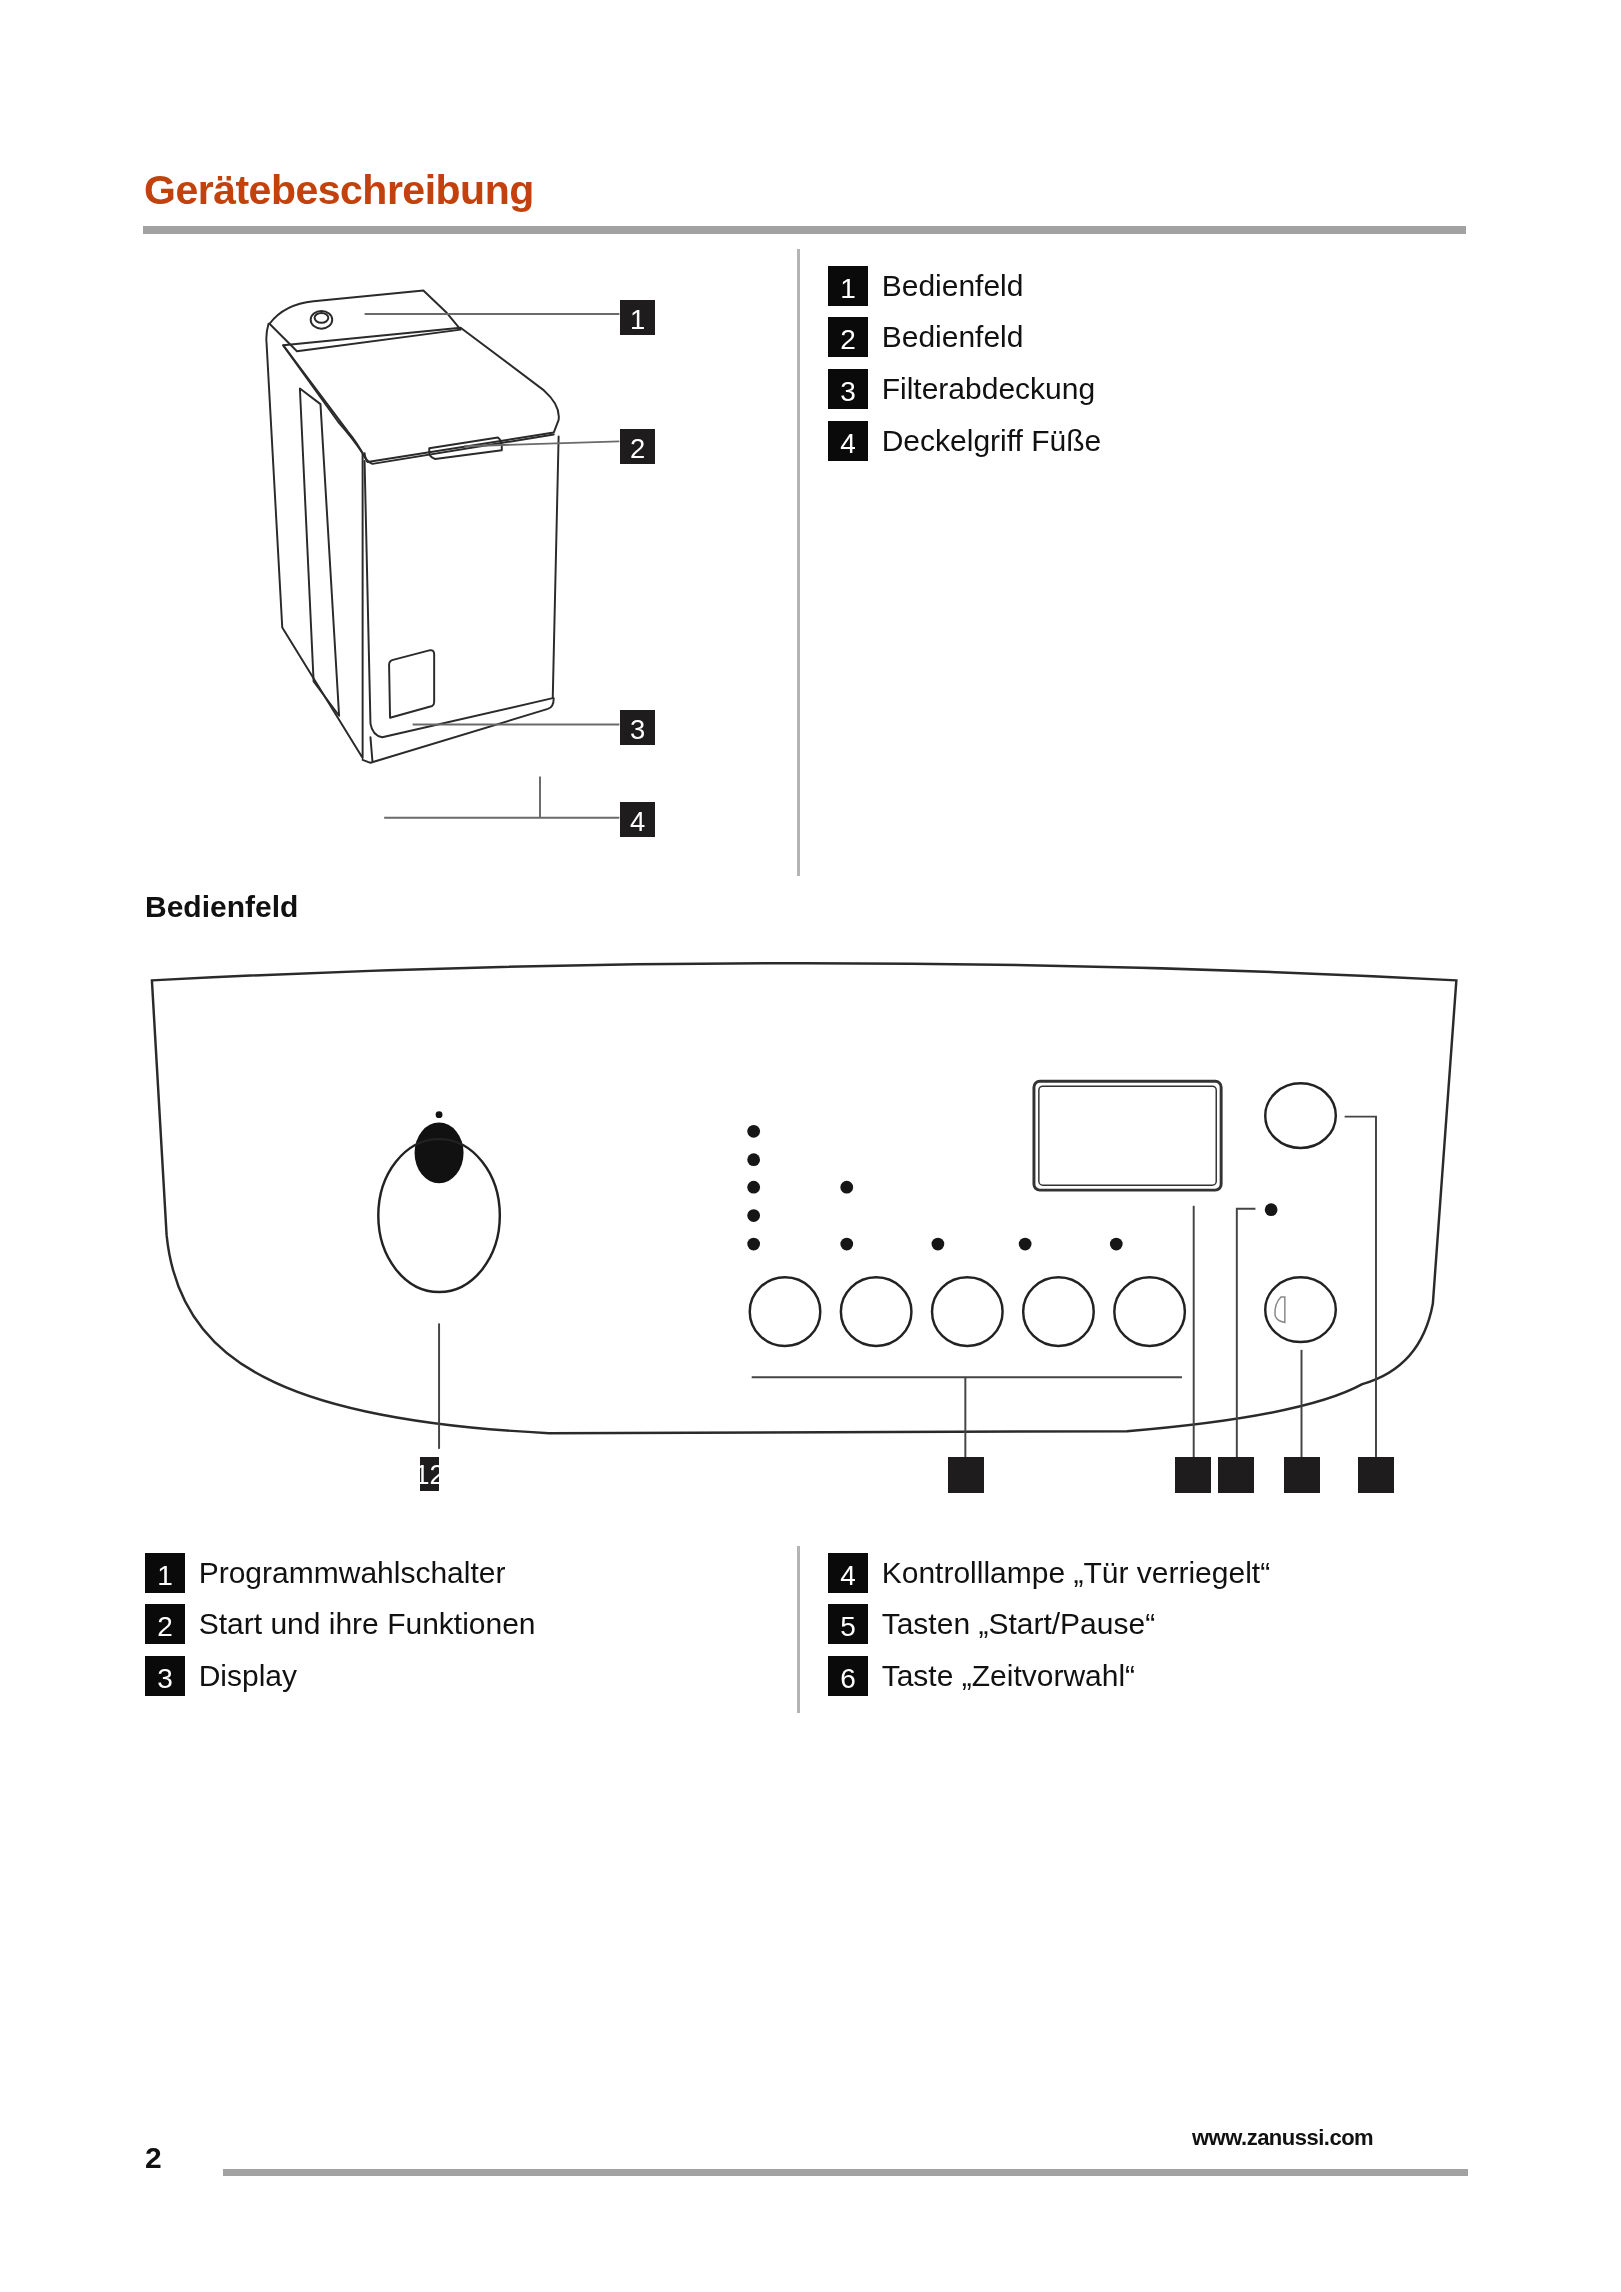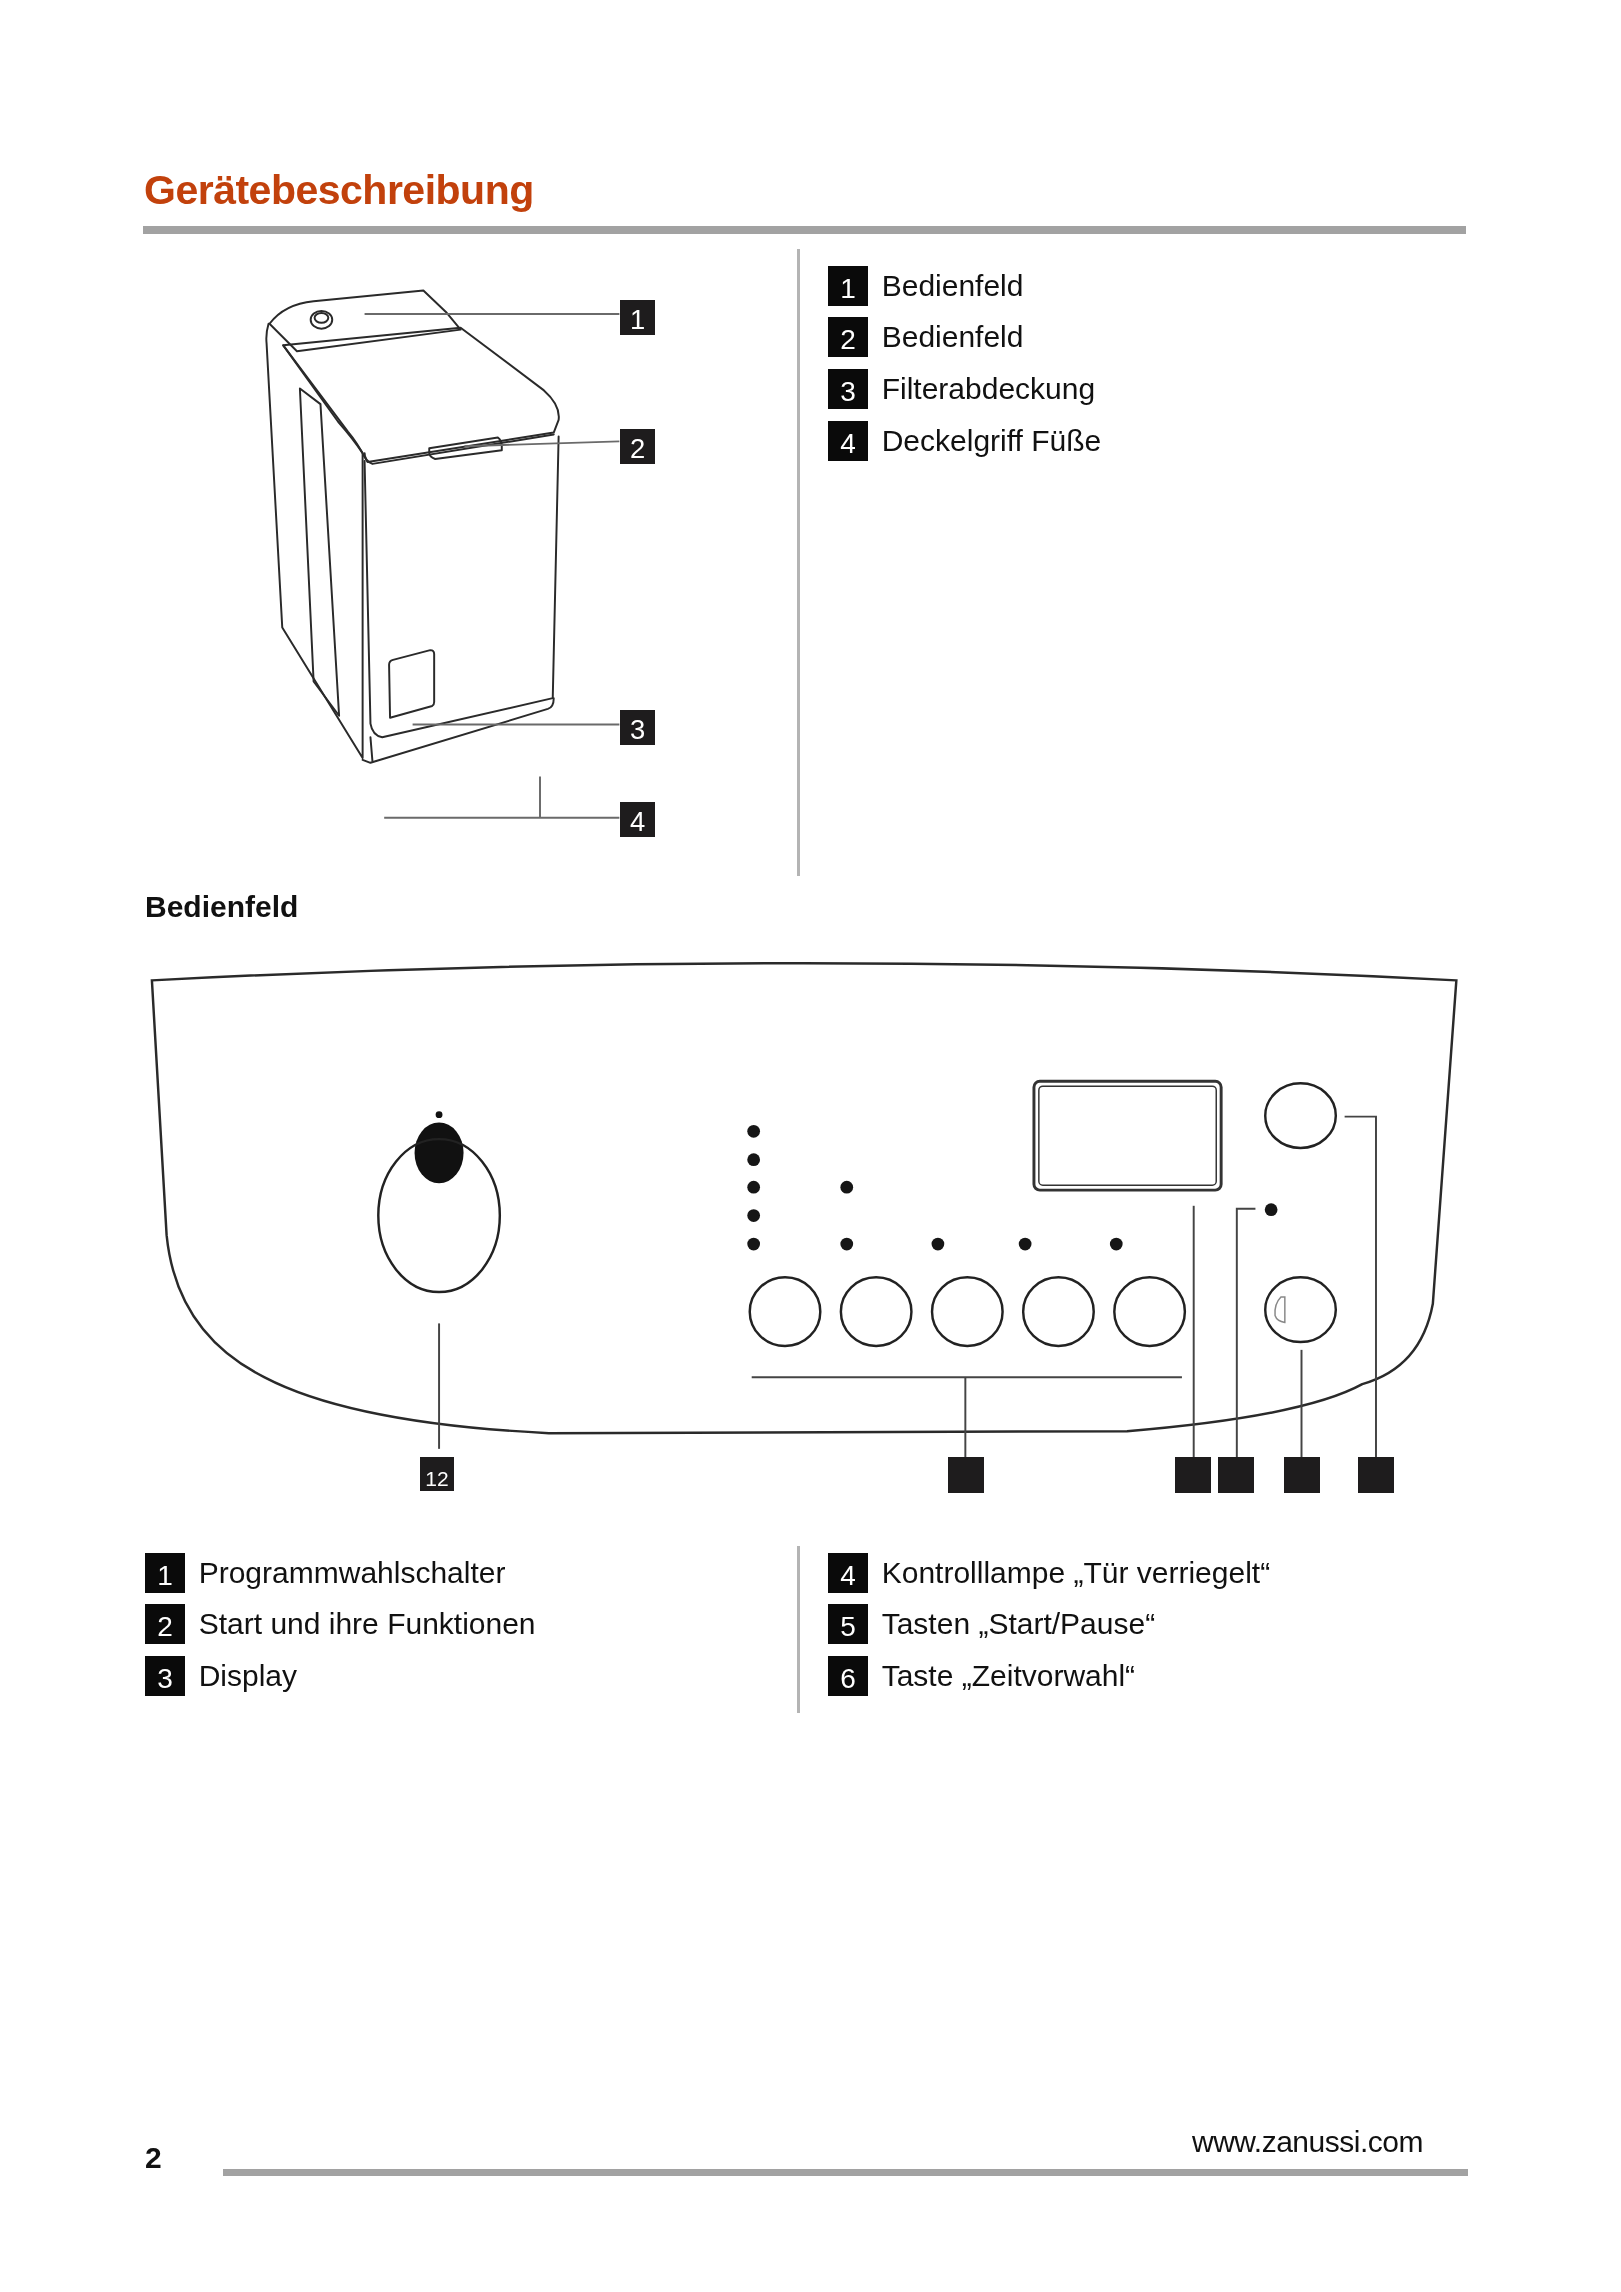--- a/index.html
+++ b/index.html
@@ -26,21 +26,21 @@
     .legend-text { font-size: 30px; color: #111; white-space: nowrap; }
     .section-title {
       left: 145px; top: 890px; font-size: 30px; font-weight: bold; color: #111;
     }
     .callout-box {
       background: #1e1c1d; color: #fff; font-size: 29px; display: flex;
       align-items: flex-end; justify-content: center; line-height: 1;
       padding-bottom: 2px; box-sizing: border-box;
     }
     .footer-page { left: 145px; top: 2141px; font-size: 30px; font-weight: bold; }
-    .footer-url { left: 1192px; top: 2125px; font-size: 30px; font-weight: normal; letter-spacing: -0.5px; }
+    .footer-url { left: 1192px; top: 2125px; font-size: 22px; font-weight: bold; letter-spacing: -0.5px; }
     .footer-rule { left: 223px; top: 2169px; width: 1245px; height: 6.9px; background: #a2a2a2; }
     svg { position: absolute; left: 0; top: 0; overflow: visible; }
   </style>
 </head>
 <body>
 
 <div class="abs page-title">Gerätebeschreibung</div>
 <div class="abs title-rule"></div>
 
 <svg width="1621" height="2293" viewBox="0 0 1654 2339">
@@ -149,21 +149,21 @@
   <g stroke="#444" stroke-width="2" fill="none">
     <line x1="767" y1="1405" x2="1206" y2="1405"></line>
     <line x1="985" y1="1405" x2="985" y2="1488"></line>
     <line x1="1218" y1="1230" x2="1218" y2="1488"></line>
     <polyline points="1281,1233 1262,1233 1262,1488"></polyline>
     <line x1="1328" y1="1377" x2="1328" y2="1488"></line>
     <polyline points="1372,1139 1404,1139 1404,1488"></polyline>
   </g>
 </svg>
 
-<div class="abs callout-box" style="left:420px;top:1457px;width:34px;height:34px;font-size:21px;">12</div>
+<div class="abs callout-box" style="left:420px;top:1457px;width:19px;height:34px;font-size:27px;">12</div>
 <div class="abs callout-box" style="left:948px;top:1457px;width:36px;height:36px;"></div>
 <div class="abs callout-box" style="left:1175px;top:1457px;width:36px;height:36px;"></div>
 <div class="abs callout-box" style="left:1218px;top:1457px;width:36px;height:36px;"></div>
 <div class="abs callout-box" style="left:1284px;top:1457px;width:36px;height:36px;"></div>
 <div class="abs callout-box" style="left:1358px;top:1457px;width:36px;height:36px;"></div>
 
 <div class="abs" style="left:145px;top:1551px;">
   <div class="legend-item" style="margin-bottom:8.8px;">
     <div class="num-badge">1</div>
     <div class="legend-text">Programmwahlschalter</div>

